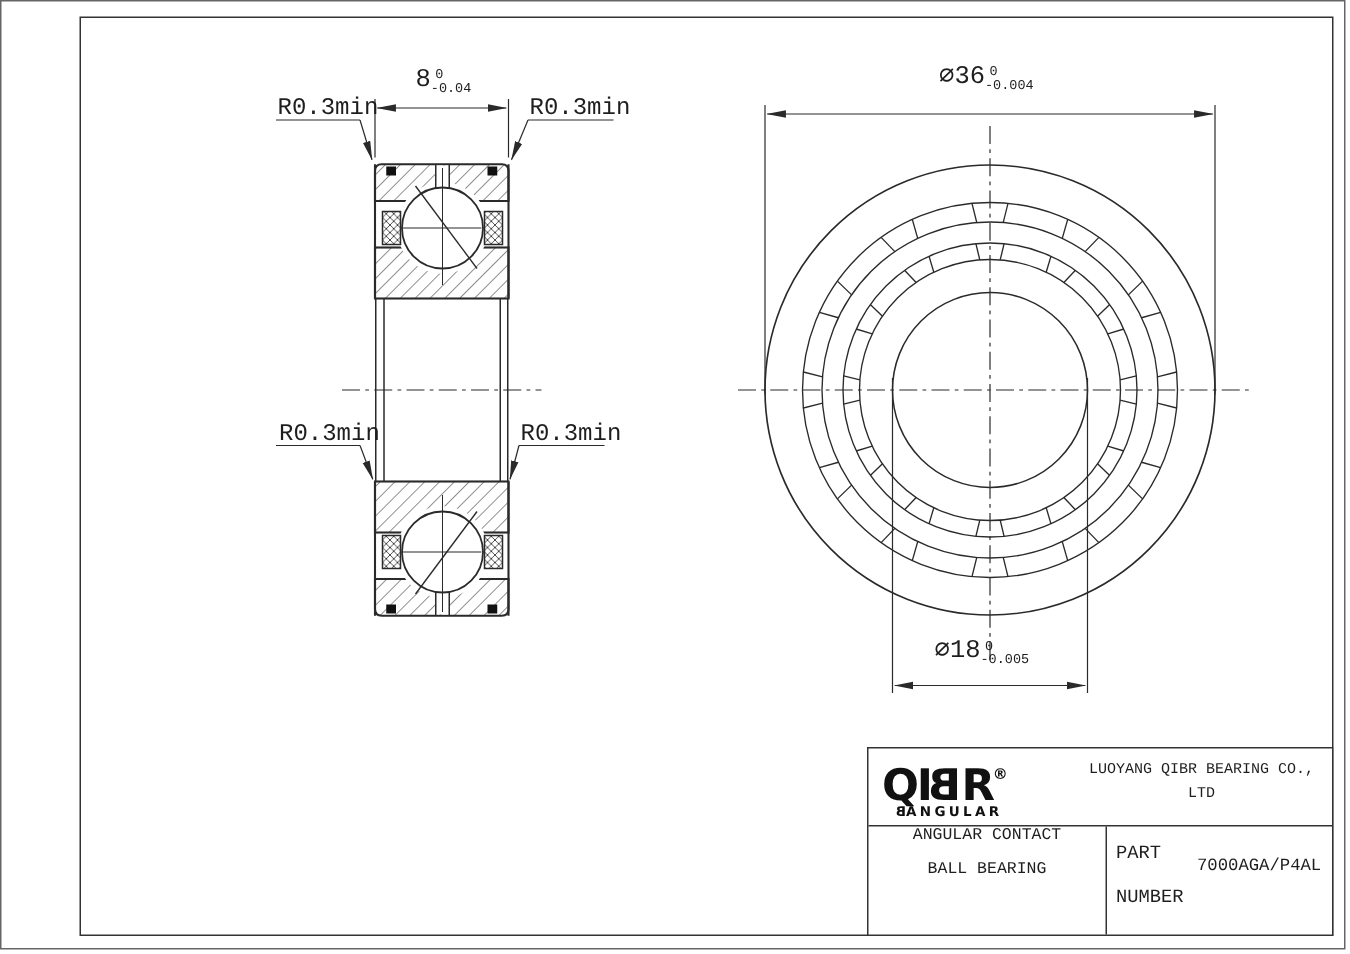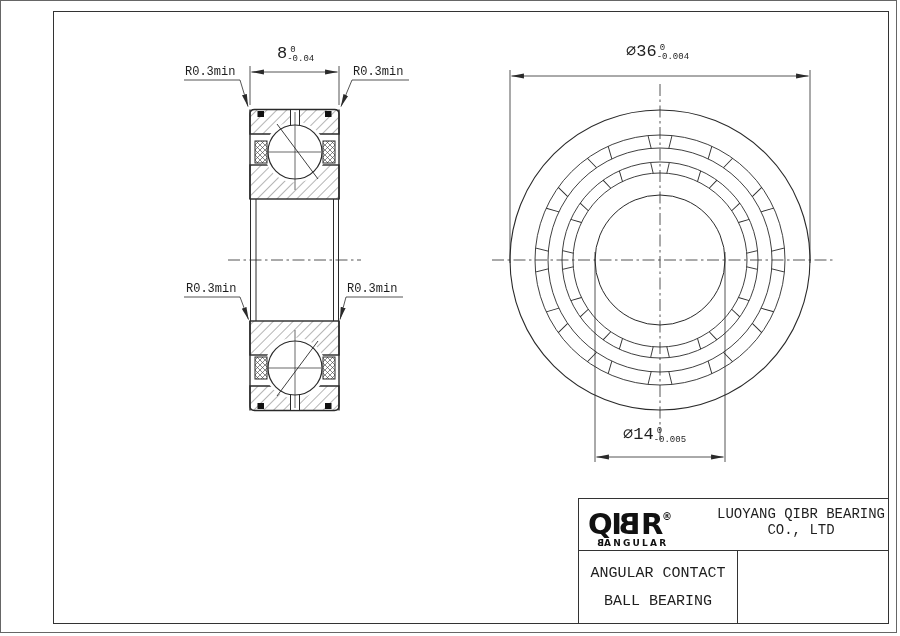--- a/index.html
+++ b/index.html
@@ -2,39 +2,39 @@
 <html><head>
 <meta charset="utf-8">
 <style>
   html,body{margin:0;padding:0;background:#fff;}
   .canvas{position:relative;width:900px;height:636px;background:#fff;overflow:hidden;
           font-family:"Liberation Mono","DejaVu Sans Mono",monospace;color:#1e1e1e;}
   .outer-border{position:absolute;left:0;top:0;width:895px;height:631px;border:1px solid #666;}
   .inner-frame{position:absolute;left:53px;top:11px;width:836px;height:613px;border:1.5px solid #333;box-sizing:border-box;}
   svg{position:absolute;left:0;top:0;}
   .txt{position:absolute;white-space:nowrap;}
-  .r-label{font-size:12px;line-height:13px;}
+  .r-label{font-size:16px;line-height:13px;}
   .dim{display:flex;align-items:flex-start;}
   .dim-main{font-size:17px;line-height:18px;}
   .tol{display:flex;flex-direction:column;font-size:9px;line-height:8.5px;margin-top:1px;}
   .tol-upper{margin-left:3px;}
   
   .tb{position:absolute;left:578px;top:498px;width:311px;height:126px;border:1.5px solid #333;
       box-sizing:border-box;display:flex;flex-direction:column;background:#fff;}
   .tb-top{height:51px;border-bottom:1.5px solid #333;display:flex;flex-shrink:0;}
   .tb-logo{width:126px;padding:3px 0 0 9px;font-family:"DejaVu Sans","Liberation Sans",sans-serif;}
   .logo-word{font-size:29px;line-height:29px;font-weight:800;letter-spacing:-1.5px;color:#111;}
   .logo-reg{font-size:10px;vertical-align:14px;letter-spacing:0;}
   .mirror{display:inline-block;transform:scaleX(-1);}
   .logo-sub{font-size:9px;font-weight:800;letter-spacing:2.2px;color:#111;margin:-1px 0 0 7px;}
   .tb-company{flex:1;text-align:center;padding-top:7px;}
-  .tb-company .co-line{font-size:14px;line-height:16px;font-family:Liberation Mono, monospace;}
+  .tb-company .co-line{font-size:10px;line-height:16px;font-family:Liberation Mono, monospace;}
   .tb-bottom{flex:1;display:flex;}
   .tb-product{width:159px;border-right:1.5px solid #333;box-sizing:border-box;display:flex;flex-direction:column;
-              justify-content:center;align-items:center;row-gap:11px;font-size:15px;}
+              justify-content:flex-start;align-items:center;row-gap:11px;font-size:11px;}
   .tb-part{flex:1;position:relative;font-size:12.5px;}
   .part-lbl-1{position:absolute;left:6px;top:11px;}
   .part-lbl-2{position:absolute;left:6px;top:40px;}
   .part-number{position:absolute;left:60px;top:20px;font-size:11.5px;}
 </style>
 </head>
 <body>
 
 <div class="canvas">
   <div class="outer-border"></div>
@@ -203,21 +203,21 @@
     <span class="dim-main">∅</span>
       <span class="dim-main">36</span>
     <span class="tol">
       <span class="tol-upper">0</span>
       <span class="tol-lower">-0.004</span>
     </span>
   </div>
 
   <div class="txt dim" style="left:623px;top:426px;">
     <span class="dim-main">∅</span>
-      <span class="dim-main">14</span>
+      <span class="dim-main">18</span>
     <span class="tol">
       <span class="tol-upper">0</span>
       <span class="tol-lower">-0.005</span>
     </span>
   </div>
 
   <div class="tb">
     <div class="tb-top">
       <div class="tb-logo">
         <div class="logo-word"><span>Q</span><span>I</span><span class="mirror">B</span><span>R</span><span class="logo-reg">®</span></div>
@@ -225,15 +225,20 @@
       </div>
       <div class="tb-company">
         <div class="co-line">LUOYANG QIBR BEARING CO., LTD</div>
       </div>
     </div>
     <div class="tb-bottom">
       <div class="tb-product">
         <div>ANGULAR CONTACT</div>
         <div>BALL BEARING</div>
       </div>
+      <div class="tb-part">
+        <div class="part-lbl-1">PART</div>
+        <div class="part-lbl-2">NUMBER</div>
+        <div class="part-number">7000AGA/P4AL</div>
+      </div>
     </div>
   </div>
 </div>
 
 </body></html>

